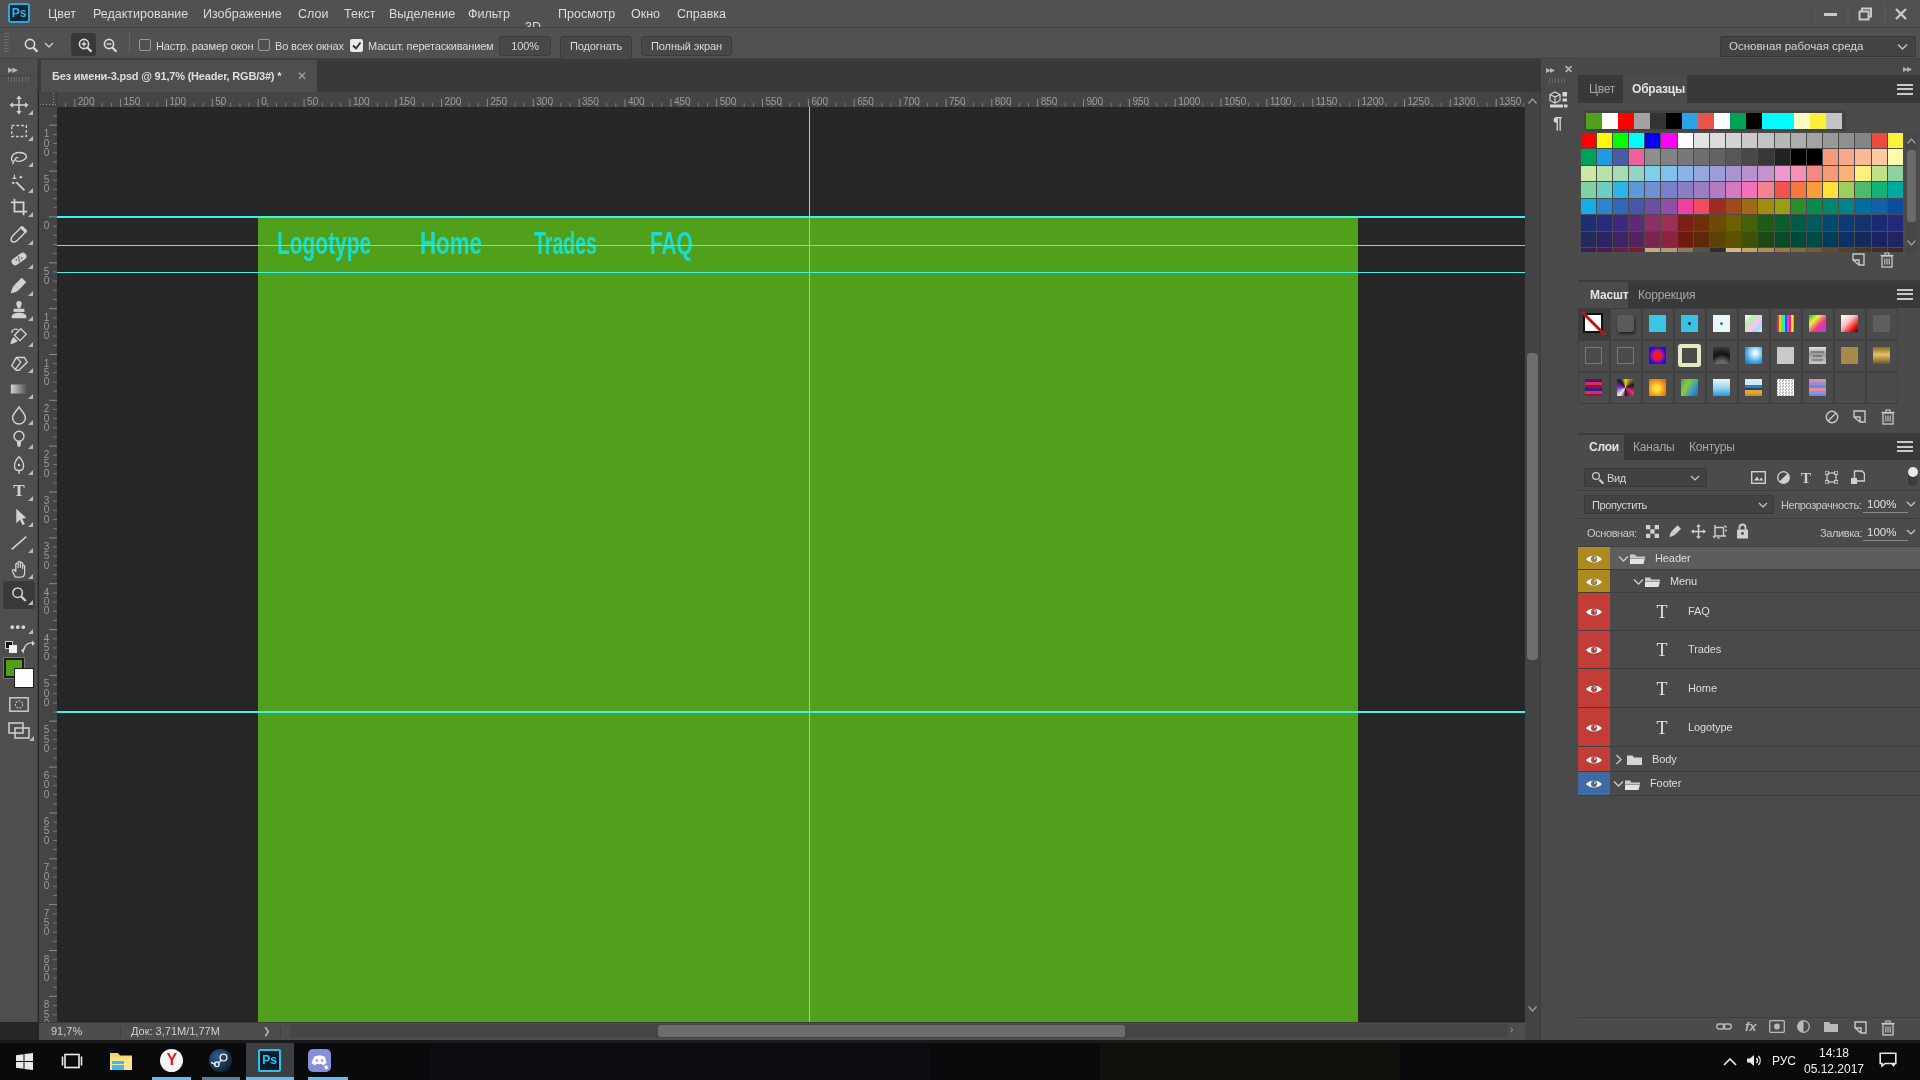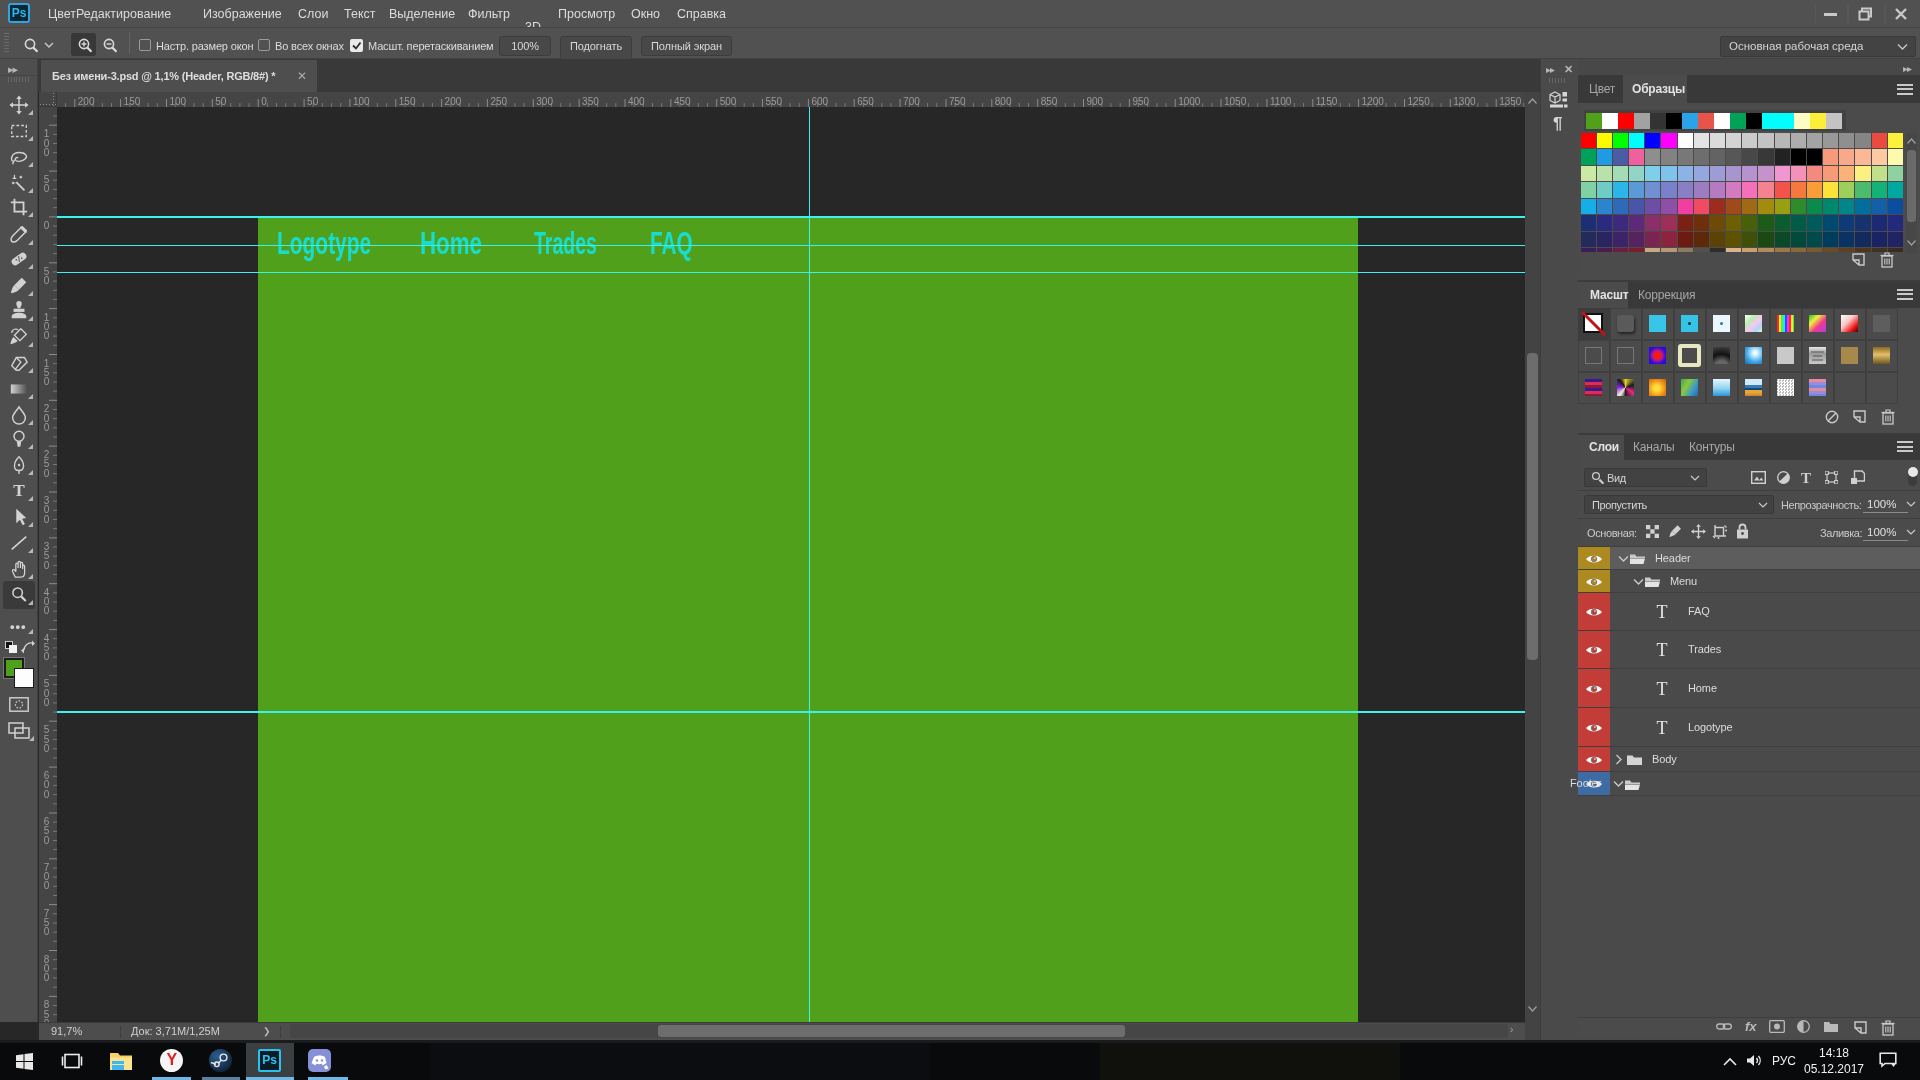--- a/index.html
+++ b/index.html
@@ -7,21 +7,21 @@
 .mi{color:#dcdcdc;font-size:12.5px}
 .btn{border:1px solid #3c3c3c;background:#484848;border-radius:3px;color:#d8d8d8;font-size:11px;letter-spacing:-0.1px;text-align:center}
 .cb{width:12px;height:12px;border:1px solid #9a9a9a;border-radius:2px;background:transparent}
 .tab-txt{font-size:12px;letter-spacing:-0.2px}
 svg{display:block}
 .pt{font-size:11px;letter-spacing:-0.4px;color:#c9c9c9}
 </style></head><body>
 <div class="a" style="left:0;top:0;width:1920px;height:27px;background:#515151"></div>
 <div class="a" style="left:8px;top:3px;width:22px;height:20px;background:#0a2733;border:2px solid #2ea4e0;border-radius:3px;color:#30b4f2;font-size:12px;font-weight:bold;text-align:center;line-height:16px">Ps</div>
 <div class="a mi" style="left:48px;top:7px">Цвет</div>
-<div class="a mi" style="left:76px;top:7px">Редактирование</div>
+<div class="a mi" style="left:93px;top:7px">Редактирование</div>
 <div class="a mi" style="left:203px;top:7px">Изображение</div>
 <div class="a mi" style="left:298px;top:7px">Слои</div>
 <div class="a mi" style="left:344px;top:7px">Текст</div>
 <div class="a mi" style="left:389px;top:7px">Выделение</div>
 <div class="a mi" style="left:468px;top:7px">Фильтр</div>
 <div class="a mi" style="left:525px;top:20px">3D</div>
 <div class="a mi" style="left:558px;top:7px">Просмотр</div>
 <div class="a mi" style="left:631px;top:7px">Окно</div>
 <div class="a mi" style="left:677px;top:7px">Справка</div>
 <svg class="a" style="left:1815px;top:0" width="105" height="27" viewBox="0 0 105 27">
@@ -65,21 +65,21 @@
 <div class="a mi" style="left:368px;top:40px;font-size:11px;letter-spacing:-0.15px">Масшт. перетаскиванием</div>
 <div class="a btn" style="left:499px;top:36px;width:52px;height:20px;line-height:18px">100%</div>
 <div class="a btn" style="left:560px;top:36px;width:72px;height:36px;line-height:18px">Подогнать</div>
 <div class="a btn" style="left:641px;top:36px;width:91px;height:20px;line-height:18px">Полный экран</div>
 <div class="a" style="left:1720px;top:36px;width:196px;height:21px;background:#434343;border:1px solid #393939;border-radius:2px;color:#d5d5d5;font-size:11.5px;line-height:19px;padding-left:8px">Основная рабочая среда</div>
 <svg class="a" style="left:1897px;top:43px" width="12" height="8">
     <path d="M1 1.5 l4.5 4.5 l4.5-4.5" fill="none" stroke="#c9c9c9" stroke-width="1.3"></path>
   </svg>
 <div class="a" style="left:0;top:59px;width:1540px;height:33px;background:#393939"></div>
 <div class="a" style="left:41px;top:60px;width:276px;height:32px;background:#4e4e4e"></div>
-<div class="a" style="left:52px;top:70px;color:#dedede;font-size:11px;letter-spacing:-0.2px;font-weight:bold">Без имени-3.psd @ 1,1% (Header, RGB/8#) *</div>
+<div class="a" style="left:52px;top:70px;color:#dedede;font-size:11px;letter-spacing:-0.2px;font-weight:bold">Без имени-3.psd @ 91,7% (Header, RGB/3#) *</div>
 <div class="a" style="left:297px;top:69px;color:#aaaaaa;font-size:12px">✕</div>
 <div class="a" style="left:0;top:59px;width:38px;height:963px;background:#4e4e4e;border-right:1px solid #404040"></div>
 <div class="a" style="left:8px;top:63px;color:#b5b5b5;font-size:11px;letter-spacing:-1px">▸▸</div>
 <div class="a" style="left:8px;top:77px;width:22px;height:5px;background:repeating-linear-gradient(90deg,#676767 0 1px,transparent 1px 2.8px)"></div>
 <div class="a" style="left:0;top:75px;width:38px;height:1px;background:#454545"></div>
 <svg class="a" style="left:9px;top:95px" width="20" height="20" viewBox="0 0 22 22">
     <path d="M11 2 L11 20 M2 11 L20 11" stroke="#d2d2d2" stroke-width="1.6"></path>
     <path d="M11 0.5 l-3 3.8 h6 Z M11 21.5 l-3-3.8 h6 Z M0.5 11 l3.8-3 v6 Z M21.5 11 l-3.8-3 v6 Z" fill="#d2d2d2"></path>
   </svg>
 <svg class="a" style="left:28px;top:110px" width="6" height="6">
@@ -617,21 +617,21 @@
 <div class="a" style="left:534px;top:228px;font-size:31px;font-weight:bold;color:#17ddd0;transform:scaleX(0.63);transform-origin:0 0;white-space:nowrap;line-height:1">Trades</div>
 <div class="a" style="left:649.5px;top:228px;font-size:31px;font-weight:bold;color:#17ddd0;transform:scaleX(0.67);transform-origin:0 0;white-space:nowrap;line-height:1">FAQ</div>
 <div class="a" style="left:57px;top:216px;width:1468px;height:1.5px;background:#3df2ee"></div>
 <div class="a" style="left:57px;top:244.5px;width:1468px;height:1.5px;background:#3df2ee"></div>
 <div class="a" style="left:57px;top:271.5px;width:1468px;height:1.5px;background:#3df2ee"></div>
 <div class="a" style="left:57px;top:711px;width:1468px;height:1.5px;background:#3df2ee"></div>
 <div class="a" style="left:809px;top:107px;width:1px;height:915px;background:#3df2ee"></div>
 <div class="a" style="left:39px;top:1022px;width:1501px;height:18px;background:#4d4d4d;border-top:1px solid #3a3a3a"></div>
 <div class="a" style="left:51px;top:1025px;font-size:11px;color:#cfcfcf">91,7%</div>
 <div class="a" style="left:120px;top:1026px;width:1px;height:12px;background:#3e3e3e"></div>
-<div class="a" style="left:131px;top:1025px;font-size:11px;color:#cfcfcf">Док: 3,71M/1,25M</div>
+<div class="a" style="left:131px;top:1025px;font-size:11px;color:#cfcfcf">Док: 3,71M/1,77M</div>
 <div class="a" style="left:263px;top:1026px;font-size:9px;color:#b5b5b5">❯</div>
 <div class="a" style="left:280px;top:1026px;width:1px;height:12px;background:#3e3e3e"></div>
 <div class="a" style="left:290px;top:1024px;width:1218px;height:14px;background:#464646;border-radius:2px"></div>
 <div class="a" style="left:658px;top:1025px;width:467px;height:12px;background:#6d6d6d;border-radius:3px"></div>
 <div class="a" style="left:1510px;top:1024px;font-size:10px;color:#9f9f9f">›</div>
 <div class="a" style="left:1525px;top:92px;width:15px;height:948px;background:#434343"></div>
 <svg class="a" style="left:1528px;top:98px" width="9" height="6">
     <path d="M0.5 5.5 L4.5 1 L8.5 5.5" fill="none" stroke="#9f9f9f" stroke-width="1.2"></path>
   </svg>
 <svg class="a" style="left:1528px;top:1006px" width="9" height="6">
@@ -1112,21 +1112,21 @@
     <circle cx="9" cy="6" r="2.7" fill="#3e6ba3" stroke="#777" stroke-width="1"></circle>
     <circle cx="9.9" cy="5.1" r="0.8" fill="#f5f5f5"></circle>
   </svg>
 <svg class="a" style="left:1613px;top:780.0px" width="11" height="8">
     <path d="M1 1.5 l4.5 4.5 l4.5-4.5" fill="none" stroke="#c9c9c9" stroke-width="1.4"></path>
   </svg>
 <svg class="a" style="left:1624px;top:777.5px" width="17" height="13" viewBox="0 0 17 13">
     <path d="M1 2.5 h5 l1.5 2 H16 v1.5 H1 Z" fill="#c9c9c9"></path>
     <path d="M1 6.5 H16 L14.5 12 H1 Z" fill="#e3e3e3"></path>
   </svg>
-<div class="a" style="left:1570px;top:777.0px;font-size:11px;letter-spacing:-0.1px;color:#dcdcdc">Footer</div>
+<div class="a" style="left:1650px;top:777.0px;font-size:11px;letter-spacing:-0.1px;color:#dcdcdc">Footer</div>
 <div class="a" style="left:1578px;top:1017px;width:342px;height:20px;background:#4b4b4b;border-top:1px solid #3e3e3e"></div>
 <svg class="a" style="left:1716px;top:1021px" width="16" height="11" viewBox="0 0 16 11">
     <rect x="0.7" y="3" width="8" height="5" rx="2.5" fill="none" stroke="#b9b9b9" stroke-width="1.3"></rect>
     <rect x="7.3" y="3" width="8" height="5" rx="2.5" fill="none" stroke="#b9b9b9" stroke-width="1.3"></rect>
   </svg>
 <div class="a" style="left:1745px;top:1019px;font-size:13px;font-style:italic;font-weight:bold;color:#b9b9b9">fx</div>
 <svg class="a" style="left:1769px;top:1020px" width="16" height="13" viewBox="0 0 16 13">
     <rect x="0.7" y="0.7" width="14.6" height="11.6" rx="1" fill="none" stroke="#b9b9b9" stroke-width="1.3"></rect>
     <circle cx="8" cy="6.5" r="3" fill="#b9b9b9"></circle>
   </svg>

